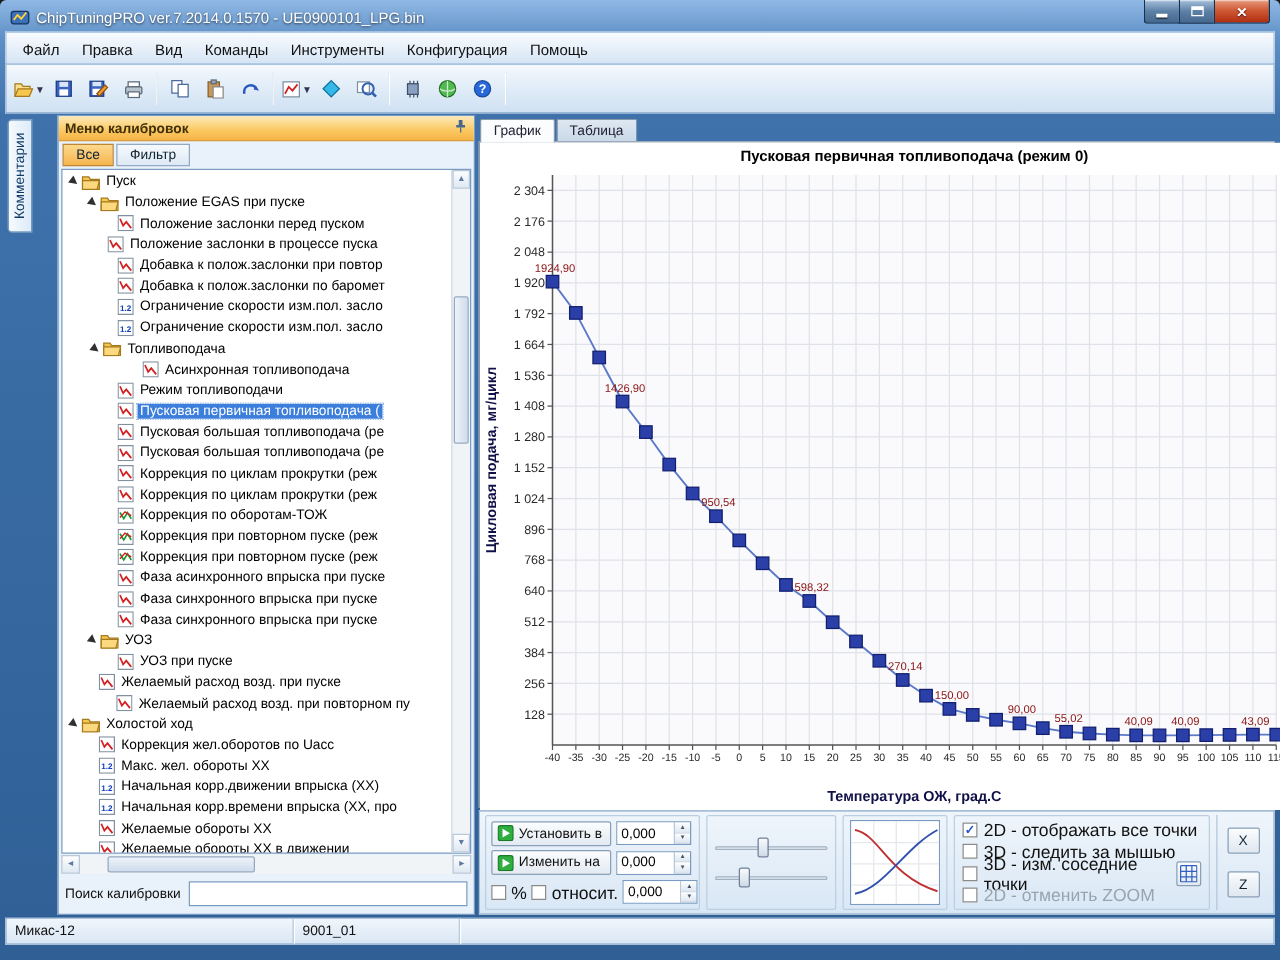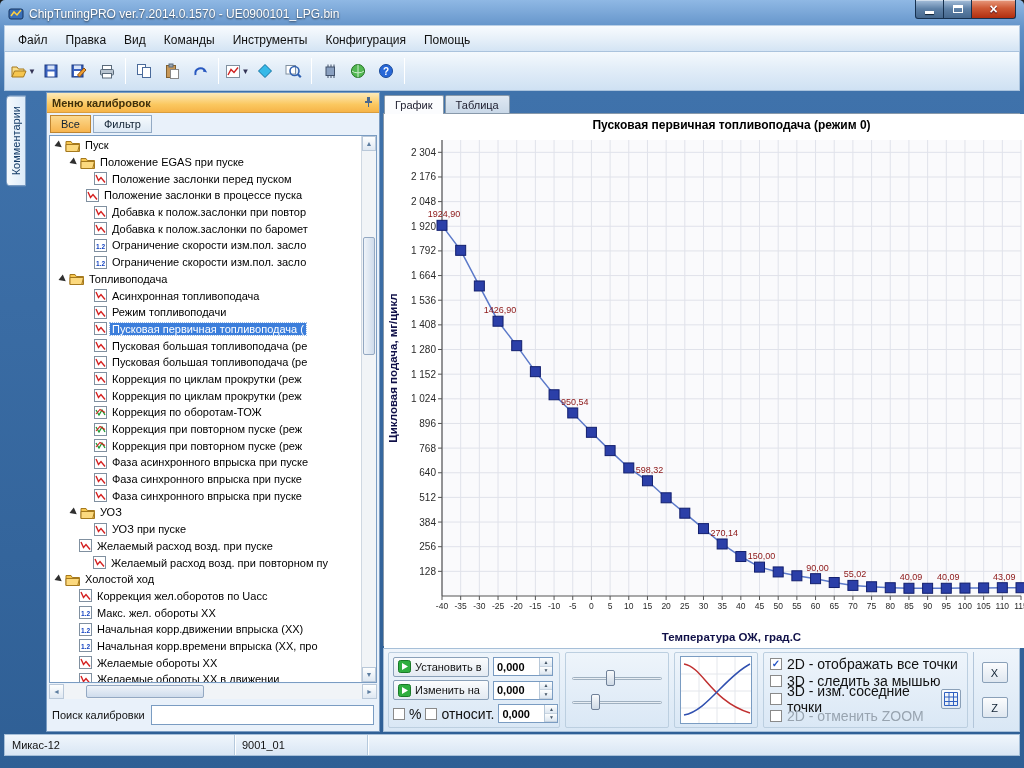--- a/index.html
+++ b/index.html
@@ -88,21 +88,21 @@
   
   .bottom { height:84px; margin-top:2px; border:1px solid #a6bfd8;
             background:linear-gradient(#eff5fb,#d9e7f5); display:flex; padding:3px 4px; gap:5px; }
   .grp { border:1px solid #bccfe0; border-radius:2px; padding:3px 4px; display:flex; flex-direction:column; justify-content:space-between; }
   .g1 { width:172px; }
   .g1 .row { display:flex; align-items:center; gap:4px; height:21px; }
   .mini-btn { height:20px; width:96px; display:flex; align-items:center; gap:4px; padding:0 4px;
               border:1px solid #8aa0b8; border-radius:2px; background:linear-gradient(#fbfcfd,#e3eaf2);
               font-size:11px; color:#111; }
   .spin { width:60px; height:19px; border:1px solid #7a9cc2; background:#fff; display:flex; }
-  .spin input { flex:1; min-width:0; border:none; font-size:11px; padding:0 3px; font-family:inherit;font-weight:bold; }
+  .spin input { flex:1; min-width:0; border:none; font-size:11px; padding:0 3px; font-family:inherit; }
   .spin .btns { width:13px; display:flex; flex-direction:column; border-left:1px solid #b8c8d8; }
   .spin .btns span { flex:1; font-size:5px; color:#456; display:flex; align-items:center; justify-content:center;
                      background:linear-gradient(#fdfefe,#dde7f1); border-bottom:1px solid #c8d4e0; }
   .cb { width:12px; height:12px; border:1px solid #8a8a8a; background:#fff; display:inline-flex;
         align-items:center; justify-content:center; font-size:10px; font-weight:bold; color:#2353c4; flex:0 0 12px; }
   .cb-label { font-size:14px; color:#111; }
   .g2 { width:104px; justify-content:center; gap:14px; }
   .slider { position:relative; height:10px; }
   .slider .track { position:absolute; left:2px; right:2px; top:4px; height:3px; background:#e8eef4;
                    border:1px solid #9fb0c0; border-radius:2px; }
@@ -361,35 +361,35 @@
             </div>
             <div class="tree-row" style="padding-left:44px">
               <span class="ticon">
                 <svg width="13" height="13">
                   <rect x="0.5" y="0.5" width="12" height="12" fill="#fff" stroke="#8090a0"></rect>
                   <text x="6.5" y="9.5" font-size="6.5" font-weight="bold" fill="#1040c0" text-anchor="middle">1.2</text>
                 </svg>
               </span>
               <span class="lbl">Ограничение скорости изм.пол. засло</span>
             </div>
-            <div class="tree-row" style="padding-left:8px">
+            <div class="tree-row" style="padding-left:21px">
               <span class="tw">
                 <svg width="10" height="10">
                   <polygon points="2,1.5 8.5,5 2,8.5" fill="#303030" transform="rotate(38 5 5)"></polygon>
                 </svg>
               </span>
               <span class="ticon">
                 <svg width="15" height="13">
                   <path d="M1 2.5 h5 l1.3 2 h7.2 v8 h-13.5 z" fill="#f6c64f" stroke="#a5791e"></path>
                   <path d="M1 5.5 h13.5 l-1.8 7 h-11.7 z" fill="#fcd97e" stroke="#a5791e"></path>
                 </svg>
               </span>
               <span class="lbl">Топливоподача</span>
             </div>
-            <div class="tree-row" style="padding-left:44px">
+            <div class="tree-row" style="padding-left:64px">
               <span class="ticon">
                 <svg width="13" height="13">
                   <rect x="0.5" y="0.5" width="12" height="12" fill="#fff" stroke="#8090a0"></rect>
                   <polyline points="2,3 4.5,8.5 7,5.5 11,10.5" fill="none" stroke="#d42020" stroke-width="1.4"></polyline>
                 </svg>
               </span>
               <span class="lbl">Асинхронная топливоподача</span>
             </div>
             <div class="tree-row" style="padding-left:44px">
               <span class="ticon">

